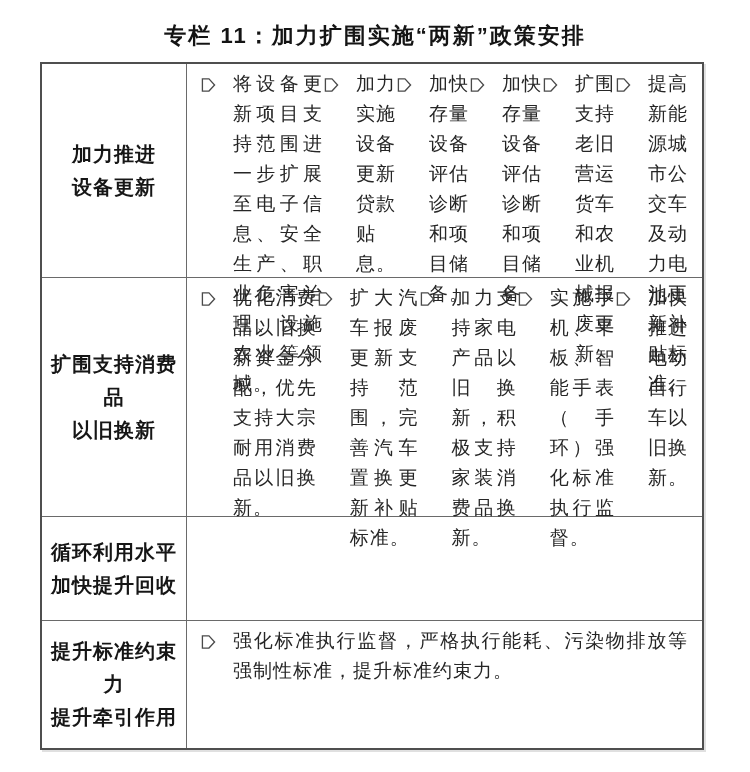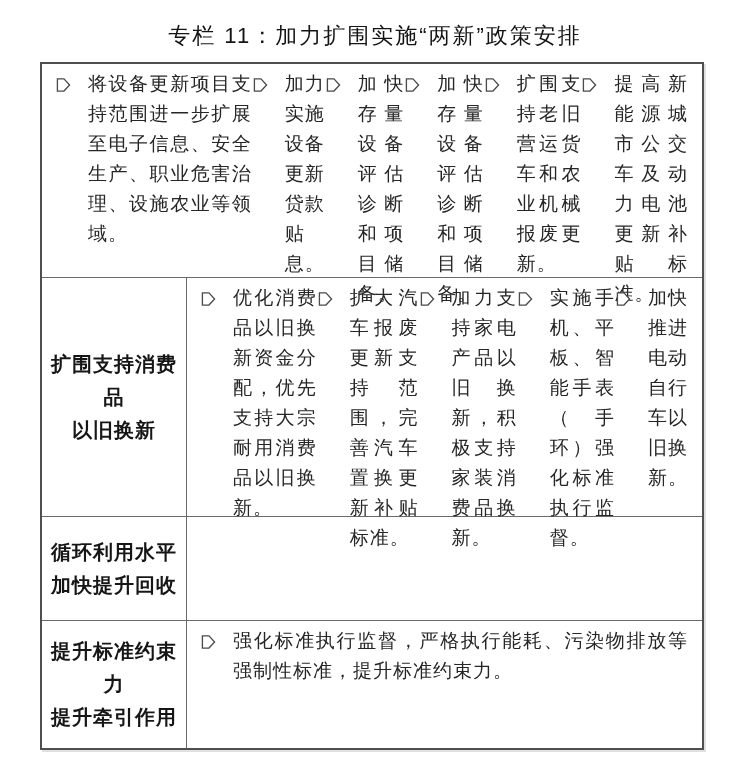--- a/index.html
+++ b/index.html
@@ -16,21 +16,21 @@
     width: 750px;
     height: 772px;
     position: relative;
     box-sizing: border-box;
   }
   .doc-title {
     padding-top: 21px;
     height: 42px;
     text-align: center;
     font-family: "Liberation Sans", "DejaVu Sans", sans-serif;
-    font-weight: normal;
+    font-weight: bold;
     font-size: 22px;
     letter-spacing: 2px;
     color: #141414;
   }
   .policy-table {
     position: absolute;
     left: 40px;
     top: 62px;
     width: 664px;
     box-sizing: border-box;
@@ -98,20 +98,24 @@
     min-width: 0;
   }
 </style>
 </head>
 <body>
 
 <div class="page">
   <div class="doc-title">专栏 11：加力扩围实施“两新”政策安排</div>
   <div class="policy-table">
   <div class="row">
+    <div class="cell-header">
+          <div>加力推进</div>
+          <div>设备更新</div>
+        </div>
     <div class="cell-content">
   <div class="item">
     <svg class="bullet" viewBox="0 0 16 18" aria-hidden="true">
       <polygon points="1.5,3 8.5,3 14.5,9.5 8.5,16 1.5,16"></polygon>
     </svg>
     <div class="item-text">将设备更新项目支持范围进一步扩展至电子信息、安全生产、职业危害治理、设施农业等领域。</div>
   </div>
 
   <div class="item">
     <svg class="bullet" viewBox="0 0 16 18" aria-hidden="true">

